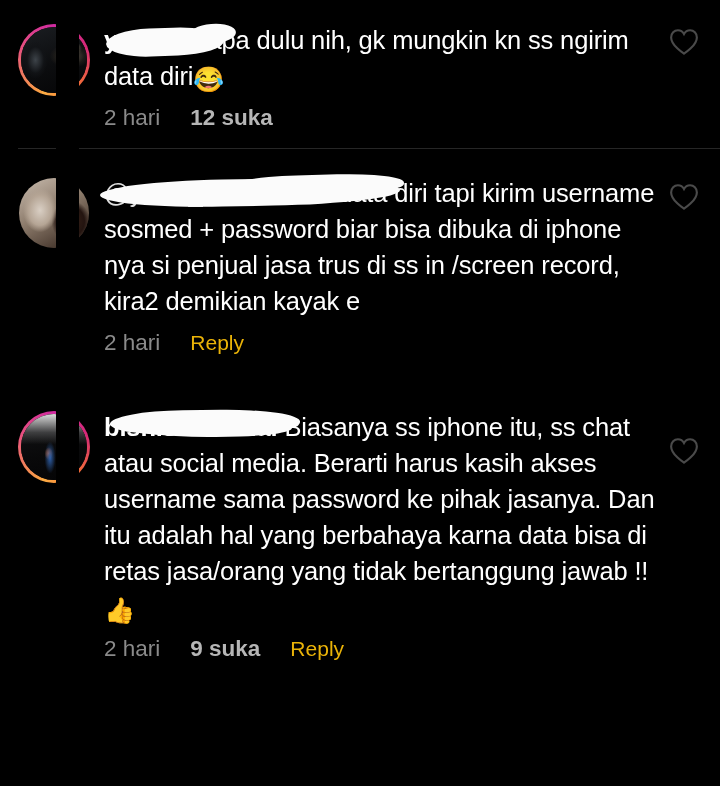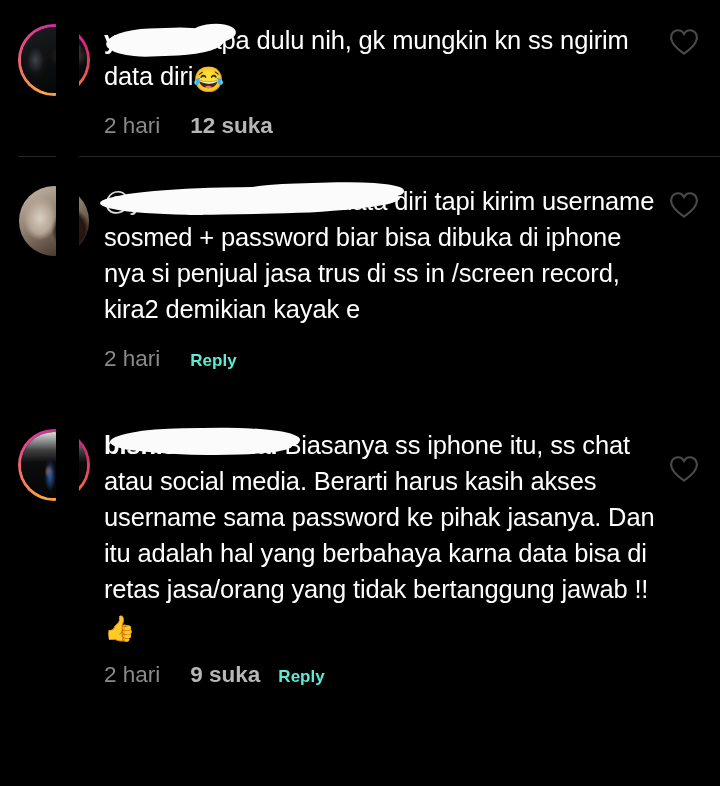--- a/index.html
+++ b/index.html
@@ -210,36 +210,35 @@
     display: flex;
     align-items: baseline;
     margin-top: 10px;
   }
 
   .meta-time {
     color: #8a8a8a;
     font-size: 22.5px;
     line-height: 28px;
     margin-right: 30px;
-    margin-top: 8px;
   }
 
   .meta-likes {
     color: #b6b6b6;
     font-size: 22.5px;
     line-height: 28px;
     font-weight: bold;
-    margin-right: 18px;
+    margin-right: 30px;
   }
 
   .meta-reply {
-    color: #5eead4;
-    font-size: 17px;
+    color: #eab308;
+    font-size: 21px;
     line-height: 28px;
-    font-weight: bold;
+    font-weight: normal;
   }
 
   
   .like-button {
     flex: 0 0 auto;
     width: 44px;
     display: flex;
     justify-content: center;
     align-items: flex-start;
     padding-top: 6px;

